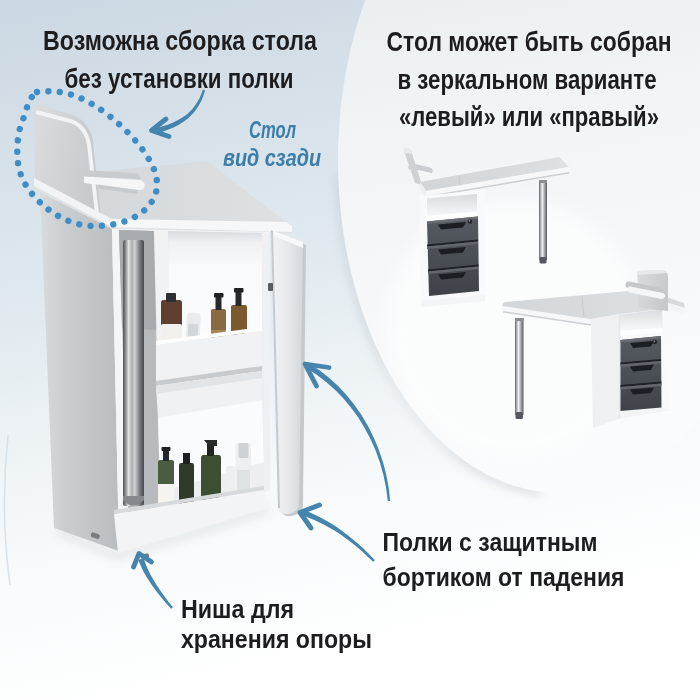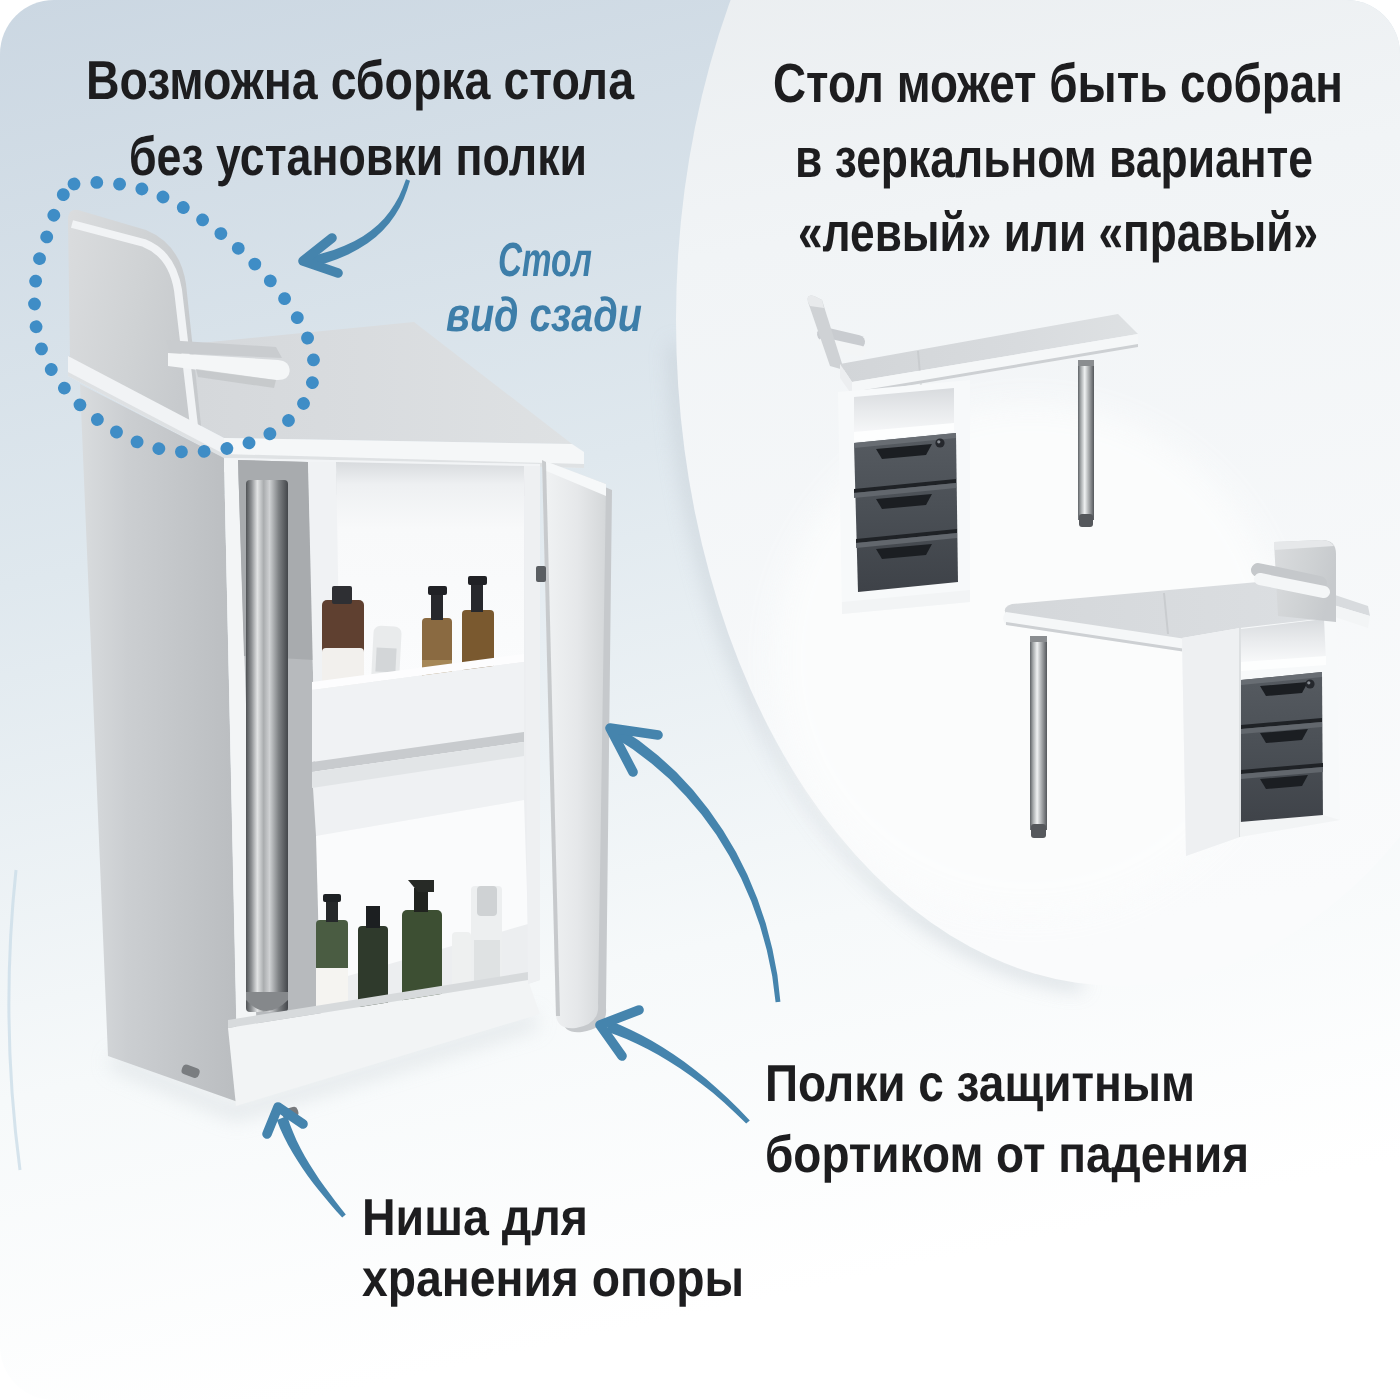--- a/index.html
+++ b/index.html
@@ -1,16 +1,16 @@
 <!DOCTYPE html>
 <html><head>
 <meta charset="utf-8">
 <style>
   html,body{margin:0;padding:0;}
-  #stage{width:700px;height:700px;position:relative;overflow:hidden;font-family:"Liberation Sans",sans-serif;border-radius:27px;}
+  #stage{width:700px;height:700px;position:relative;overflow:hidden;font-family:"Liberation Sans",sans-serif;}
 </style>
 </head>
 <body>
 <div id="stage">
 <svg width="700" height="700" viewBox="0 0 700 700">
 <defs>
   <linearGradient id="bgG" x1="0" y1="0" x2="0.22" y2="1">
     <stop offset="0" stop-color="#cbd7e2"></stop>
     <stop offset="0.4" stop-color="#dfe8ee"></stop>
     <stop offset="0.75" stop-color="#f6f9fa"></stop>

